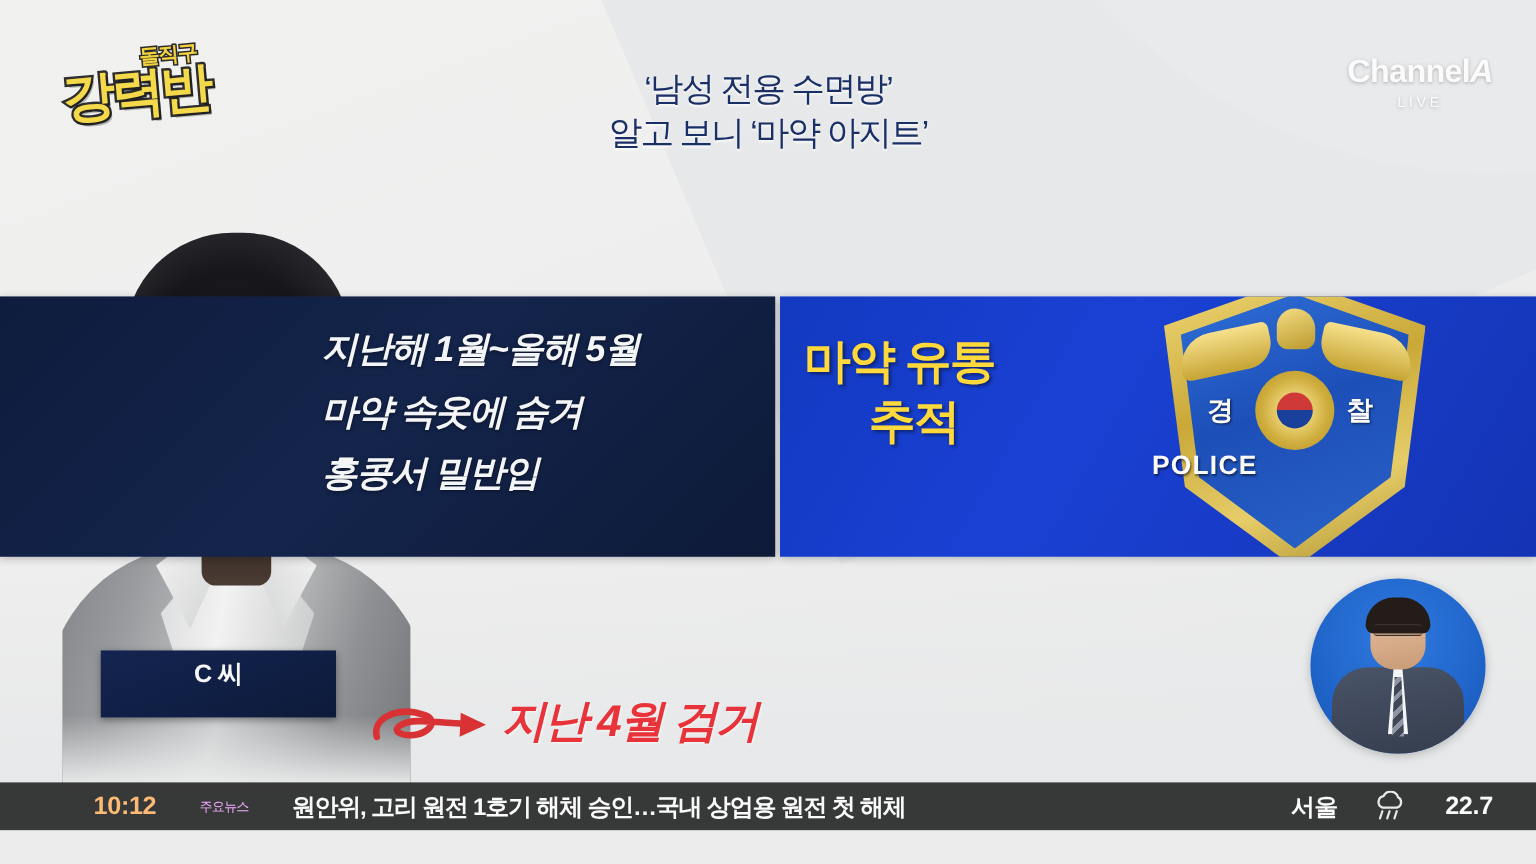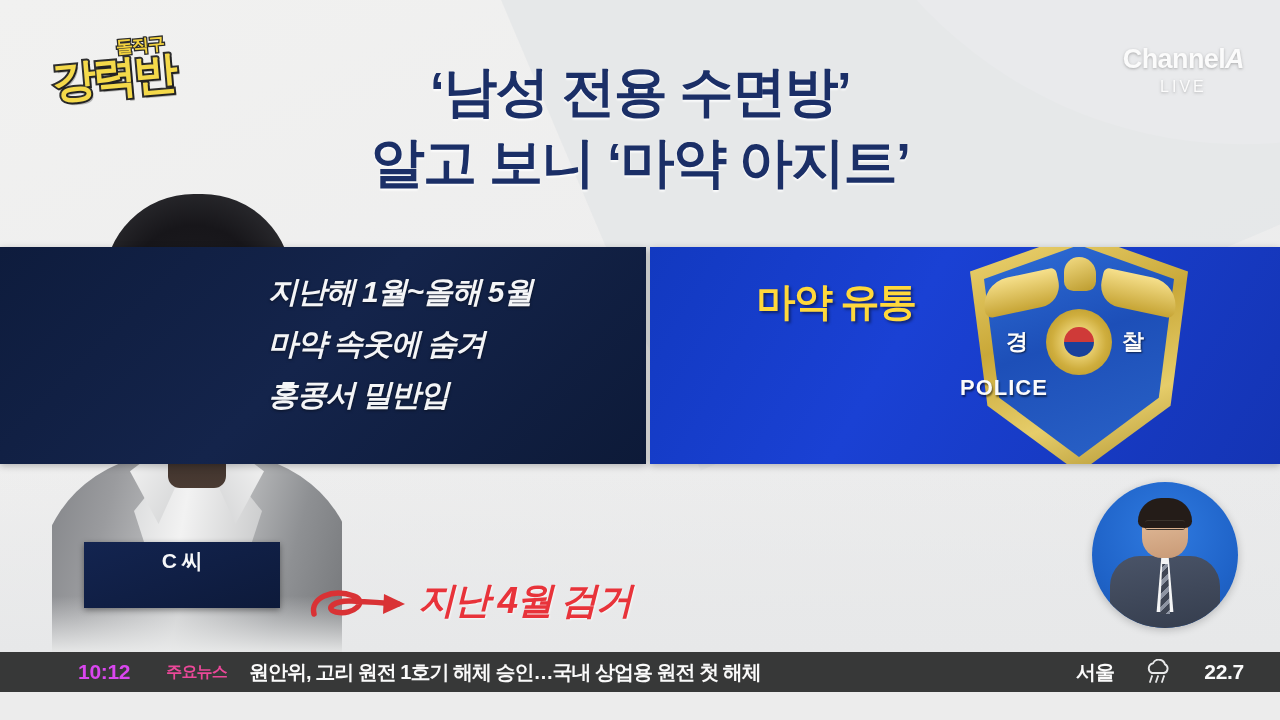--- a/index.html
+++ b/index.html
@@ -53,28 +53,28 @@
 
   
   #channel-bug { position:absolute; right:36px; top:44px; text-align:center; }
   #channel-bug .brand {
     font-size:27px; font-weight:bold; color:#fbfbfb;
     letter-spacing:-.6px; text-shadow:0 1px 3px rgba(120,120,120,.55);
     white-space:nowrap;
   }
   #channel-bug .brand .a-mark { font-style:italic; font-weight:bold; }
   #channel-bug .live {
-    margin-top:3px; font-size:16px; font-weight:normal; color:#fcfcfc;
+    margin-top:3px; font-size:12px; font-weight:normal; color:#fcfcfc;
     letter-spacing:3px; text-shadow:0 1px 3px rgba(120,120,120,.5);
   }
 
   
   #headline { position:absolute; left:0; top:56px; width:1280px; text-align:center; }
   #headline .line {
-    font-size:54px; font-weight:bold; color:#1b2f67;
+    font-size:28px; font-weight:normal; color:#1b2f67;
     letter-spacing:-1.6px; line-height:1.32;
     text-shadow:0 2px 2px rgba(255,255,255,.85);
   }
 
   
   #subject-photo {
     position:absolute; left:52px; top:186px; width:290px; height:470px;
     overflow:hidden;
   }
   .sp-body {
@@ -140,21 +140,21 @@
     text-shadow:0 1px 3px rgba(0,0,0,.5);
   }
 
   
   #police-panel {
     position:absolute; left:650px; top:247px; width:630px; height:217px;
     background:linear-gradient(120deg,#1239c0 0%,#1a41d4 40%,#1434b4 100%);
     box-shadow:0 2px 7px rgba(0,0,0,.25); overflow:hidden;
   }
   #police-headline {
-    position:absolute; left:36px; top:30px; width:300px; text-align:center;
+    position:absolute; left:20px; top:30px; width:300px; 
   }
   #police-headline .line {
     font-size:39px; font-weight:bold; color:#ffd83b;
     letter-spacing:-1.6px; line-height:1.28;
     text-shadow:2px 2px 3px rgba(0,0,0,.45);
   }
   #police-headline .line.l2 { margin-left:54px; }
 
   
   #police-emblem {
@@ -199,21 +199,21 @@
   .pe-ch-l { left:46px; }
   .pe-ch-r { left:162px; }
   .pe-police-word {
     position:absolute; left:0; top:152px; width:242px; text-align:left;
     font-size:22px; font-weight:bold; color:#fbfbfb; letter-spacing:1px;
     text-shadow:1px 2px 2px rgba(0,0,0,.55);
   }
 
   
   #nameplate {
-    position:absolute; left:84px; top:542px; width:196px; height:66px;
+    position:absolute; left:84px; top:542px; width:196px; height:56px;
     background:linear-gradient(160deg,#132450,#0d1a3a);
     text-align:center; padding-top:5px;
     box-shadow:0 2px 6px rgba(0,0,0,.4);
   }
   #nameplate .np-name {
     font-size:21px; font-weight:600; color:#f6f7f9; letter-spacing:-.5px;
   }
   #nameplate .np-desc {
     margin-top:2px; font-size:17px; font-weight:500; color:#eef0f3; letter-spacing:-.6px;
   }
@@ -263,29 +263,29 @@
     clip-path:polygon(30% 0,70% 0,86% 100%,14% 100%);
   }
 
   
   #ticker-bar {
     position:absolute; left:0; bottom:28px; width:1280px; height:40px;
     background:rgba(40,40,40,.92);
     display:flex; align-items:center;
   }
   #ticker-time {
-    margin-left:78px; font-size:21px; font-weight:bold; color:#d946ef;
+    margin-left:78px; font-size:21px; font-weight:bold; color:#fdba74;
     letter-spacing:-.3px;
   }
   #ticker-category {
-    margin-left:36px; font-size:16px; font-weight:700; color:#ec4899;
+    margin-left:36px; font-size:11px; font-weight:400; color:#f0abfc;
     letter-spacing:-.8px;
   }
   #ticker-headline {
-    margin-left:22px; font-size:20px; font-weight:600; color:#fafafa;
+    margin-left:36px; font-size:20px; font-weight:600; color:#fafafa;
     letter-spacing:-1px; white-space:nowrap;
   }
   #weather-block {
     margin-left:auto; margin-right:36px;
     display:flex; align-items:center; gap:30px;
   }
   #weather-city { font-size:20px; font-weight:600; color:#fafafa; letter-spacing:-.8px; }
   #weather-temp { font-size:21px; font-weight:bold; color:#fafafa; letter-spacing:-.3px; }
 
   #bottom-strip {
@@ -335,20 +335,21 @@
   <div id="info-panel"></div>
   <div id="info-lines">
     <div class="line">지난해 1월~올해 5월</div>
     <div class="line">마약 속옷에 숨겨</div>
     <div class="line">홍콩서 밀반입</div>
   </div>
 
   <div id="police-panel">
     <div id="police-headline">
       <div class="line l1">마약 유통</div>
+      <div class="line l2">추적</div>
     </div>
 
     <div id="police-emblem">
       <div class="pe-shield"></div>
       <div class="pe-inner"></div>
       <div class="pe-wing-l"></div>
       <div class="pe-wing-r"></div>
       <div class="pe-eagle-head"></div>
       <div class="pe-rosette"></div>
       <div class="pe-taegeuk"></div>

